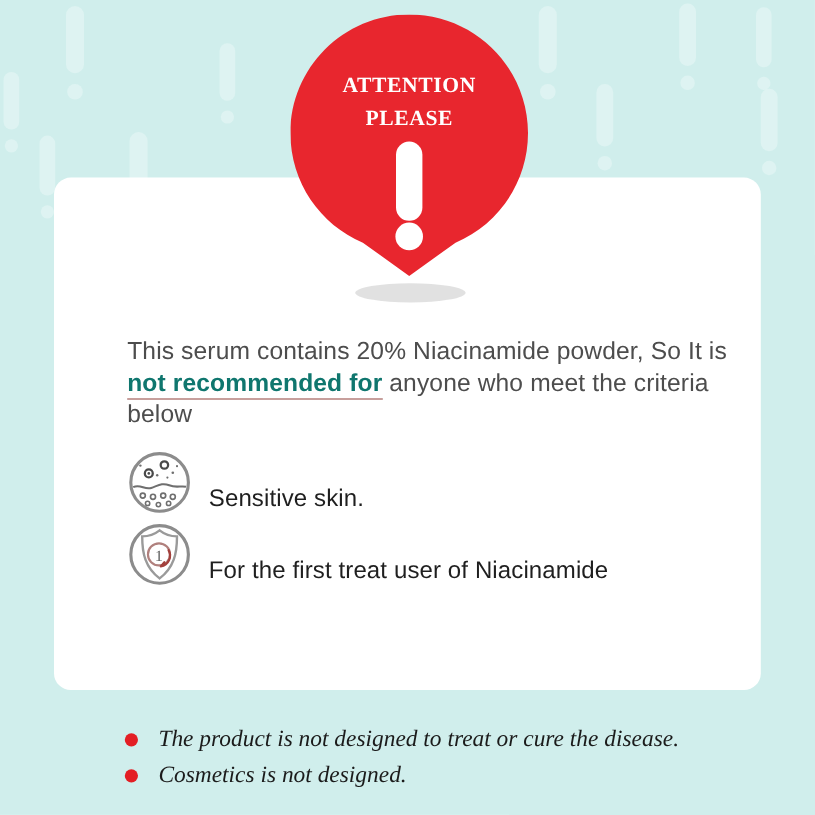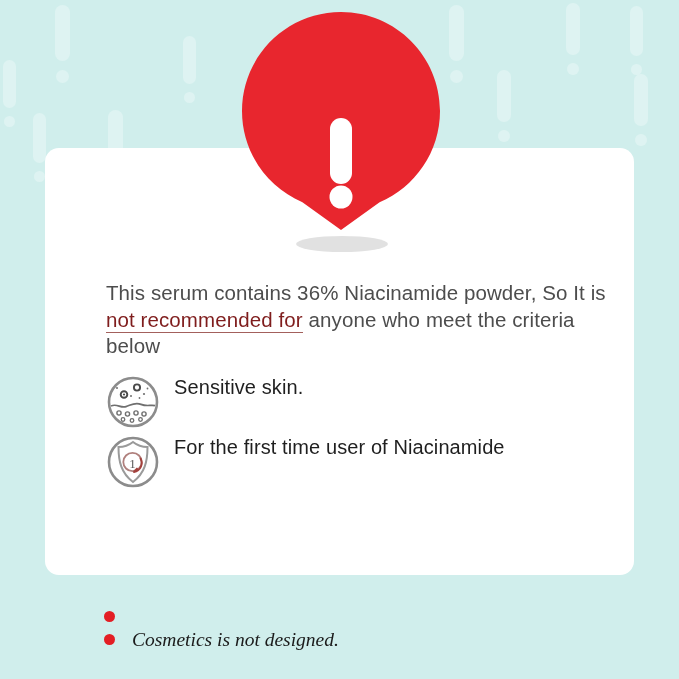--- a/index.html
+++ b/index.html
@@ -95,35 +95,36 @@
     position: absolute;
     left: 106px;
     top: 280px;
     width: 500px;
     font-size: 20.5px;
     line-height: 26.5px;
     color: #4d4d4d;
     letter-spacing: 0.1px;
   }
   .intro .emph {
-    color: #7f1d1d;
+    color: #0f766e;
     border-bottom: 1.6px solid #a3605c;
     padding-bottom: 1px;
+    font-weight: bold;
   }
 
   
   .criteria {
     position: absolute;
     left: 106px;
     top: 375px;
     width: 510px;
   }
   .crit-row {
     display: flex;
-    align-items: flex-start;
+    align-items: flex-end;
     margin-bottom: 6px;
     min-height: 52px;
   }
   .crit-icon {
     width: 54px;
     height: 54px;
     flex: 0 0 54px;
     margin-right: 14px;
   }
   .crit-icon svg { display: block; }
@@ -214,23 +215,27 @@
   <div class="card"></div>
 
   <div class="balloon-shadow"></div>
 
   <div class="balloon">
     <svg width="198" height="218" viewBox="0 0 198 218">
       <path d="M99 0 C44.3 0 0 44.3 0 99 C0 140 24.9 175.2 60.4 190.2 L99 218 L137.6 190.2 C173.1 175.2 198 140 198 99 C198 44.3 153.7 0 99 0 Z" fill="#e8262e"></path>
       <rect x="88" y="106" width="22" height="66" rx="11" fill="#ffffff"></rect>
       <circle cx="99" cy="185" r="11.5" fill="#ffffff"></circle>
     </svg>
+    <div class="balloon-text">
+      <span>Attention</span>
+      <span class="l2">Please</span>
+    </div>
   </div>
 
-  <div class="intro"><span>This serum contains 36% Niacinamide powder, So It is </span><span class="emph">not recommended for</span><span> anyone who meet the criteria below</span></div>
+  <div class="intro"><span>This serum contains 20% Niacinamide powder, So It is </span><span class="emph">not recommended for</span><span> anyone who meet the criteria below</span></div>
 
   <div class="criteria">
 
     <div class="crit-row">
       <span class="crit-icon">
         <svg width="54" height="54" viewBox="0 0 54 54">
           <circle cx="27" cy="27" r="24" fill="none" stroke="#8c8c8c" stroke-width="2.6"></circle>
           <path d="M5 31 C11 28.2 14.5 33.4 20 31.6 C25.5 29.8 29 27 35 29.4 C41 31.8 44.5 29.6 49 30.6" fill="none" stroke="#6f6f6f" stroke-width="1.7"></path>
           <circle cx="18" cy="19.5" r="3.3" fill="none" stroke="#4a4a4a" stroke-width="1.9"></circle>
           <circle cx="18" cy="19.5" r="1.1" fill="#4a4a4a"></circle>
@@ -255,29 +260,30 @@
     <div class="crit-row">
       <span class="crit-icon">
         <svg width="54" height="54" viewBox="0 0 54 54">
           <circle cx="27" cy="27" r="24" fill="none" stroke="#8c8c8c" stroke-width="2.6"></circle>
           <path d="M27 7 C22 11 17 12 12.5 12 C12.5 26 15 38 27 47 C39 38 41.5 26 41.5 12 C37 12 32 11 27 7 Z" fill="none" stroke="#9a9a9a" stroke-width="2"></path>
           <circle cx="26.5" cy="27" r="9.2" fill="none" stroke="#b0807d" stroke-width="1.8"></circle>
           <path d="M34.5 23.5 C37.5 29 34.5 36 28 37 L31 33.6" fill="none" stroke="#a3403c" stroke-width="1.9" stroke-linecap="round" stroke-linejoin="round"></path>
           <text x="26.5" y="32.5" text-anchor="middle" font-family="Liberation Serif, serif" font-size="13" fill="#5a5a5a">1</text>
         </svg>
       </span>
-      <span class="crit-label">For the first time user of Niacinamide</span>
+      <span class="crit-label">For the first treat user of Niacinamide</span>
     </div>
 
 
   </div>
 
   <div class="footer">
     <div class="foot-row">
       <span class="foot-dot"></span>
+      <span class="foot-text">The product is not designed to treat or cure the disease.</span>
     </div>
     <div class="foot-row">
       <span class="foot-dot"></span>
       <span class="foot-text">Cosmetics is not designed.</span>
     </div>
   </div>
 
 </div>
 
 </body></html>

